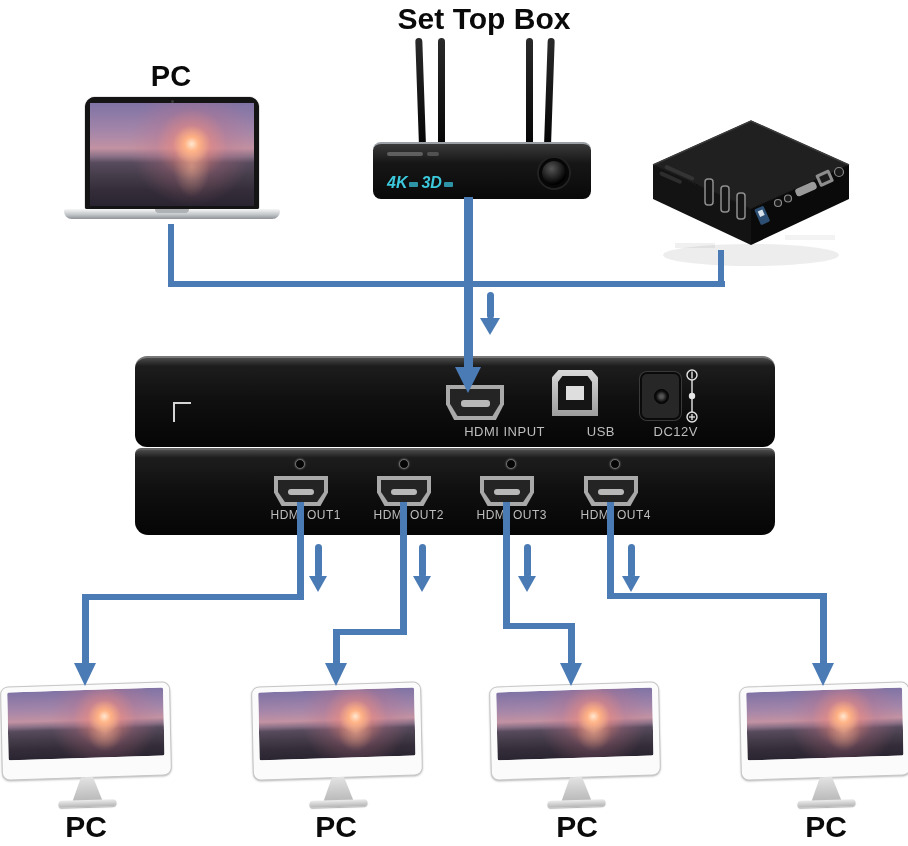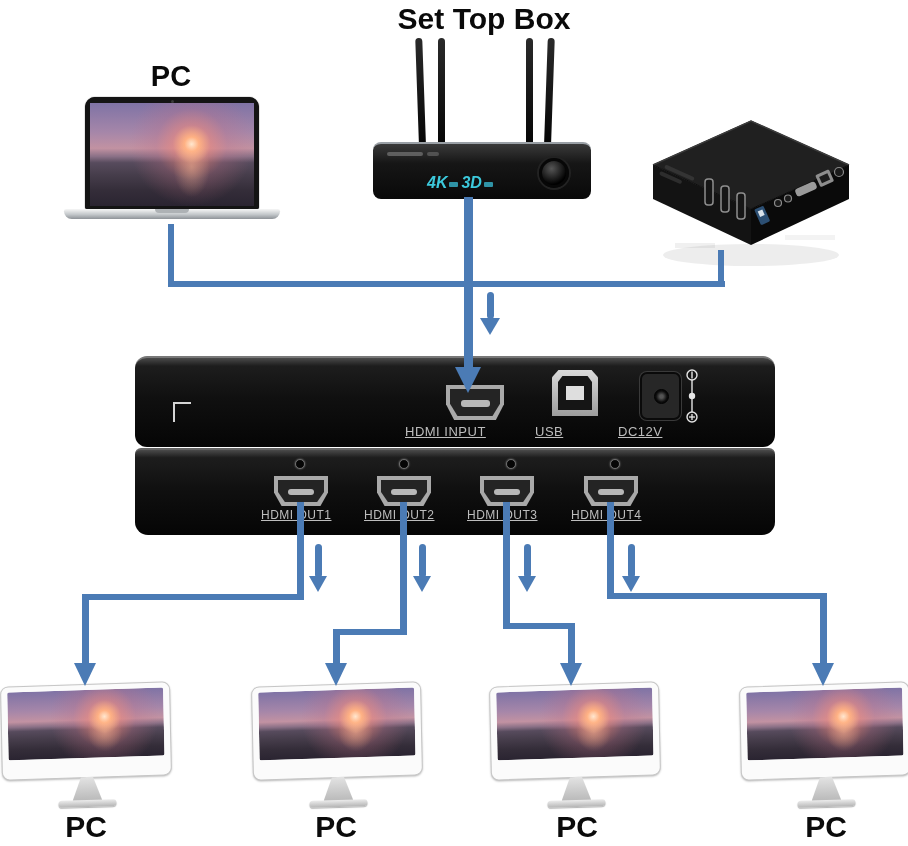--- a/index.html
+++ b/index.html
@@ -9,21 +9,21 @@
   .title{position:absolute;font-weight:bold;color:#0a0a0a;text-align:center;letter-spacing:0;}
   
   .line{position:absolute;background:var(--color-arrow,#4b7bb5);z-index:6;}
   .cap{border-radius:4px;}
   .head{position:absolute;width:0;height:0;z-index:6;}
   
   .panel{position:absolute;left:135px;width:640px;z-index:2;
          background:linear-gradient(180deg,#4a4a4a 0,#1d1d1d 9%,#101010 45%,#050505 100%);}
   .panel.rear{top:356px;height:89px;border-radius:12px;border-top:2px solid #787878;}
   .panel.front{top:448px;height:85px;border-radius:6px 6px 13px 13px;border-top:2px solid #636363;}
-  .port-label{position:absolute;color:#bdbdbd;font-size:13px;text-align:left;letter-spacing:.5px;text-decoration:underline;}
+  .port-label{position:absolute;color:#bdbdbd;font-size:13px;text-align:right;letter-spacing:.5px;}
   .hdmi-port{position:absolute;background:#a9a9a9;
              clip-path:polygon(0 0,100% 0,100% 55%,86% 100%,14% 100%,0 55%);}
   .hdmi-inner{position:absolute;left:4px;top:4px;right:4px;bottom:4px;background:#242424;
               clip-path:polygon(0 0,100% 0,100% 55%,85% 100%,15% 100%,0 55%);}
   .hdmi-slot{position:absolute;left:50%;top:42%;width:58%;height:7px;margin-left:-29%;
              background:#b8b8b8;border-radius:3px;}
   .led{position:absolute;width:8px;height:8px;border-radius:50%;background:#060606;
        border:1px solid #6e6e6e;box-shadow:0 0 2px rgba(200,200,200,.6);}
   
   .wallpaper{position:absolute;overflow:hidden;
@@ -41,21 +41,21 @@
   .laptop-notch{position:absolute;left:50%;top:0;width:34px;height:4px;margin-left:-17px;background:#aeb2b5;border-radius:0 0 6px 6px;}
   
   .stb{position:absolute;left:372px;top:38px;width:220px;height:162px;z-index:3;}
   .antenna{position:absolute;top:0;width:7px;height:108px;border-radius:4px 4px 0 0;
            background:linear-gradient(180deg,#2a2a2a,#050505);transform-origin:bottom center;}
   .stb-body{position:absolute;left:1px;top:104px;width:218px;height:55px;border-radius:8px;
             border-top:2px solid #9aa0a6;background:linear-gradient(180deg,#3a3a3a 0,#161616 35%,#090909 100%);}
   .stb-brand{position:absolute;left:14px;top:8px;width:36px;height:4px;background:#6d6d6d;border-radius:2px;opacity:.8;}
   .stb-brand2{position:absolute;left:54px;top:8px;width:12px;height:4px;background:#5c5c5c;border-radius:2px;opacity:.8;}
   .stb-badge{position:absolute;left:14px;bottom:7px;color:var(--color-accent_cyan,#3cc9dc);
-             font-weight:bold;font-size:16px;font-style:italic;letter-spacing:0;margin-left:40px;}
+             font-weight:bold;font-size:16px;font-style:italic;letter-spacing:0;}
   .stb-badge .mini{display:inline-block;width:9px;height:5px;background:#2f93a6;margin:0 3px 1px 2px;border-radius:1px;}
   .stb-knob{position:absolute;right:22px;top:14px;width:24px;height:24px;border-radius:50%;
             background:radial-gradient(circle at 40% 32%,#565656,#000 72%);
             border:3px solid #070707;box-shadow:0 0 0 2px #222;}
   
   .monitor{position:absolute;width:170px;z-index:4;transform:rotate(-1.2deg) skewY(-0.6deg);}
   .mon-frame{position:absolute;left:0;top:0;width:168px;height:92px;background:#fbfbfb;
              border:1px solid #c6c6c6;border-radius:8px;box-shadow:0 1px 2px rgba(0,0,0,.25);}
   .mon-screen{left:6px;top:5px;width:156px;height:68px;border-radius:2px;}
   .mon-stand{position:absolute;left:70px;top:93px;width:30px;height:24px;

